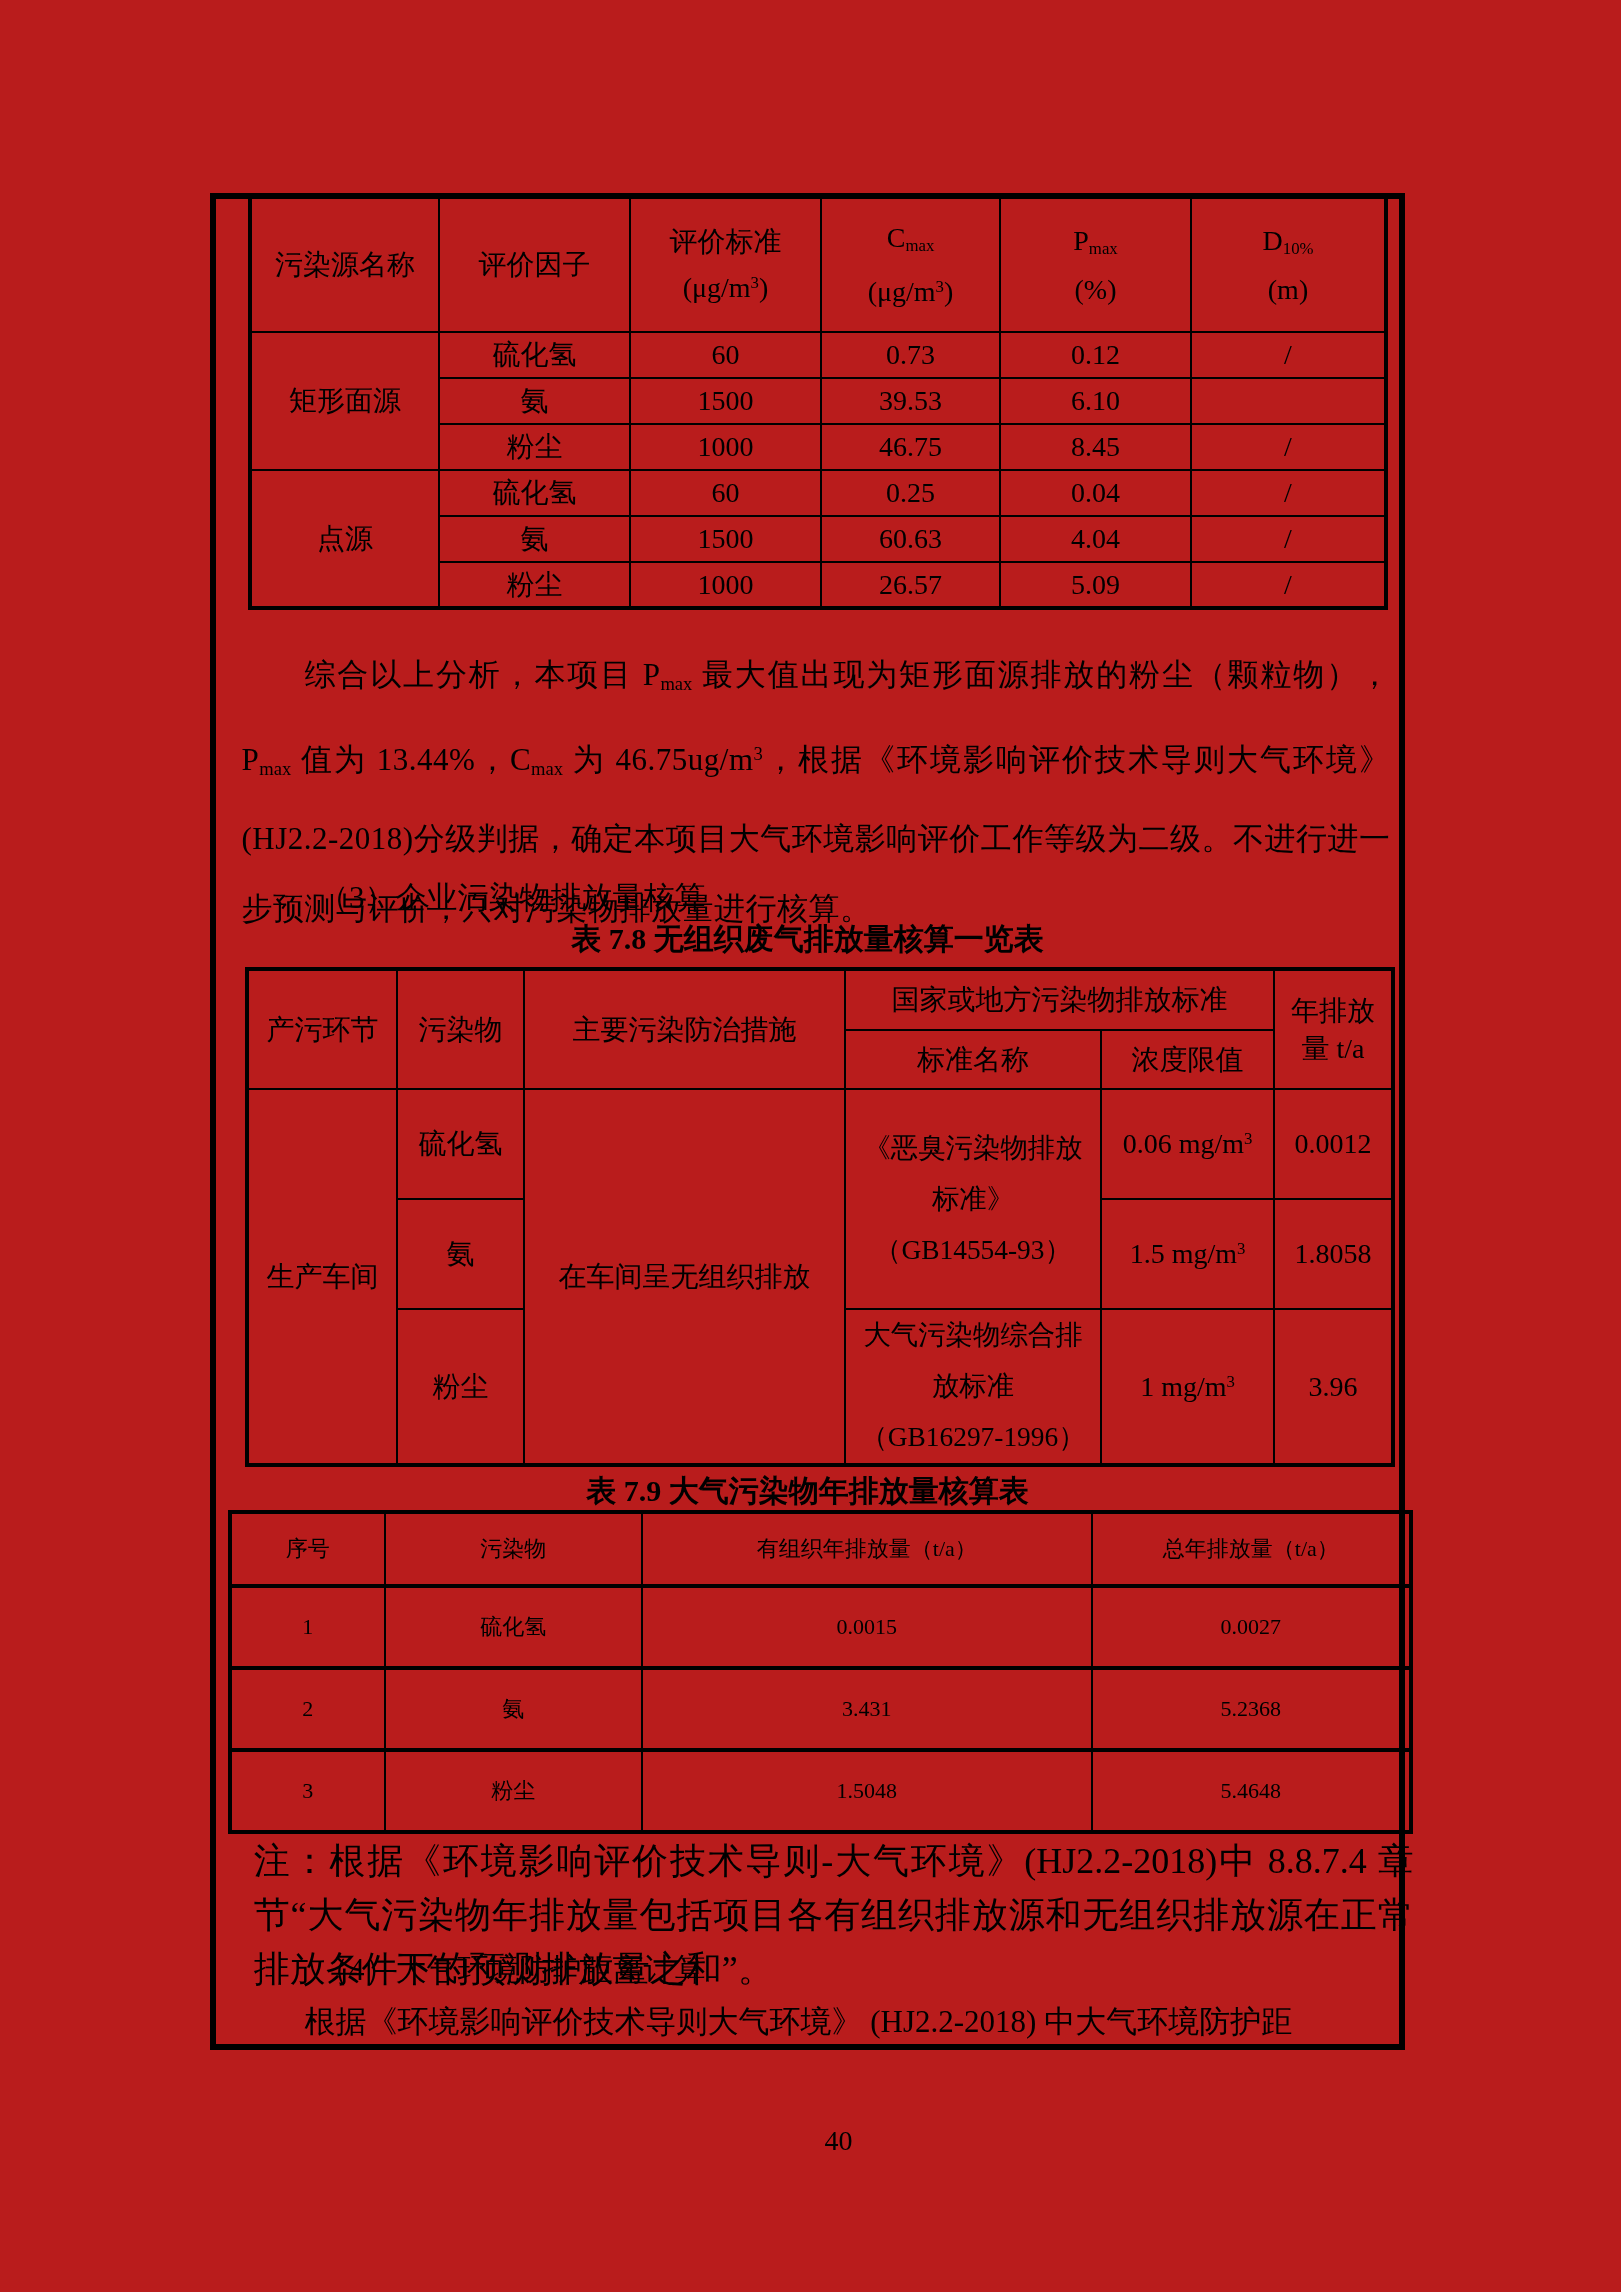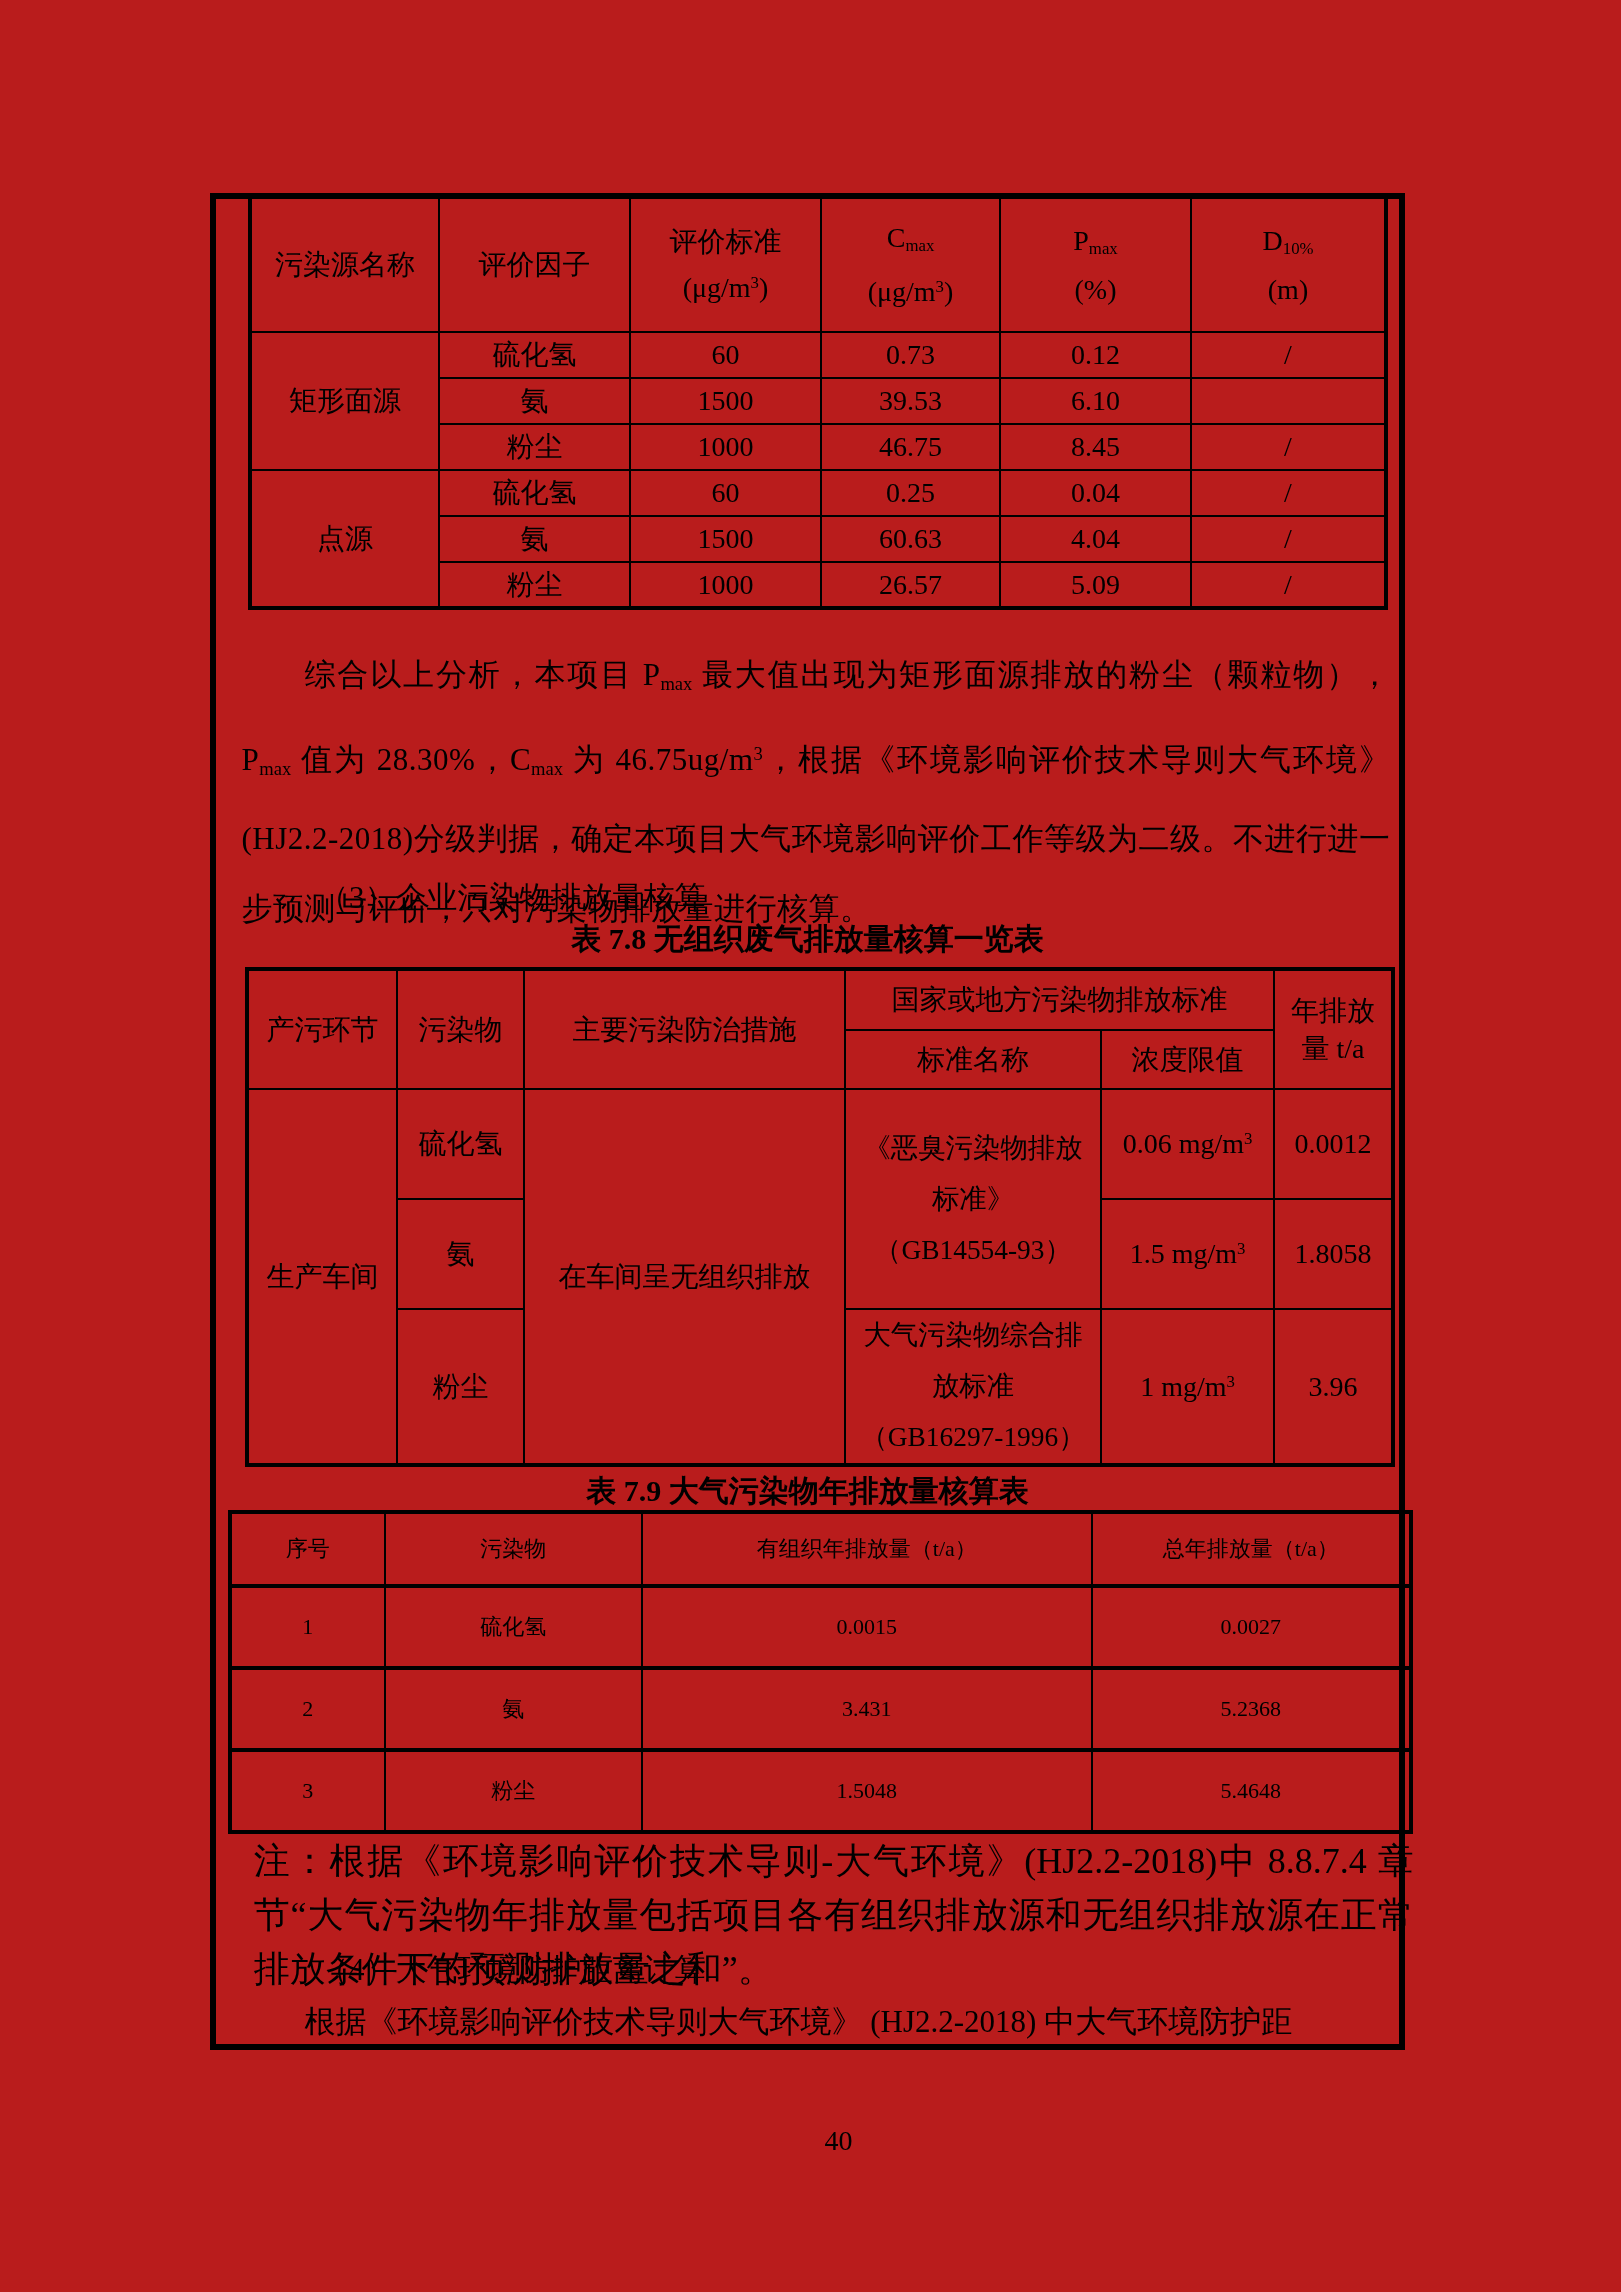--- a/index.html
+++ b/index.html
@@ -157,21 +157,21 @@
       <tr class="row">
         <td>粉尘</td>
         <td>1000</td>
         <td>26.57</td>
         <td>5.09</td>
         <td>/</td>
       </tr>
     </tbody>
       </table>
 
-    <p class="para p1"><span>综合以上分析，本项目 </span><span><span>P</span><sub>max</sub></span><span> 最大值出现为矩形面源排放的粉尘（颗粒物），</span><span><span>P</span><sub>max</sub></span><span> 值为 28.30%，</span><span><span>C</span><sub>max</sub></span><span> 为 46.75ug/m</span><sup>3</sup><span>，根据《环境影响评价技术导则大气环境》(HJ2.2-2018)分级判据，确定本项目大气环境影响评价工作等级为二级。不进行进一步预测与评价，只对污染物排放量进行核算。</span></p>
+    <p class="para p1"><span>综合以上分析，本项目 </span><span><span>P</span><sub>max</sub></span><span> 最大值出现为矩形面源排放的粉尘（颗粒物），</span><span><span>P</span><sub>max</sub></span><span> 值为 13.44%，</span><span><span>C</span><sub>max</sub></span><span> 为 46.75ug/m</span><sup>3</sup><span>，根据《环境影响评价技术导则大气环境》(HJ2.2-2018)分级判据，确定本项目大气环境影响评价工作等级为二级。不进行进一步预测与评价，只对污染物排放量进行核算。</span></p>
 
     <div class="h3">（3）企业污染物排放量核算</div>
 
     <div class="tbl-title tt78">表 7.8  无组织废气排放量核算一览表</div>
 
     <table class="t78">
       <colgroup>
         <col style="width:150px">
           <col style="width:127px">
           <col style="width:321px">

